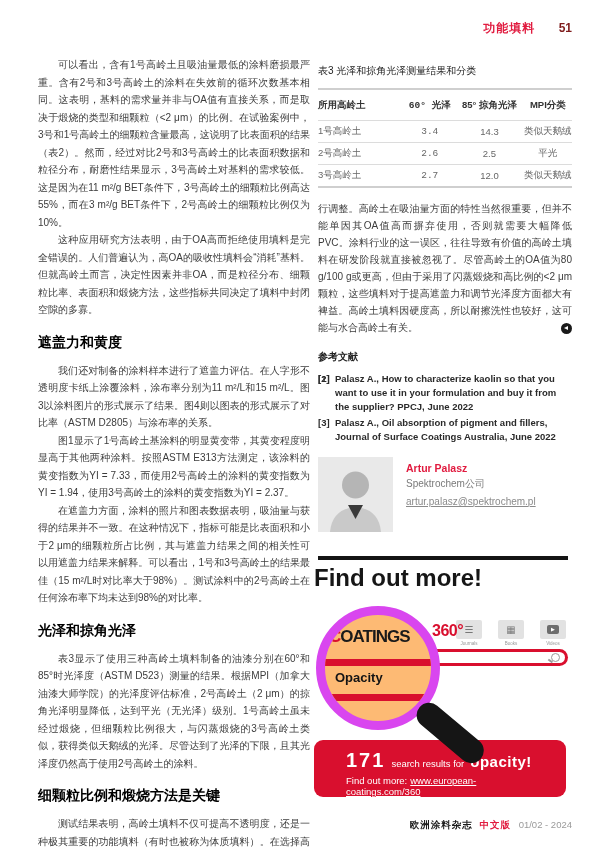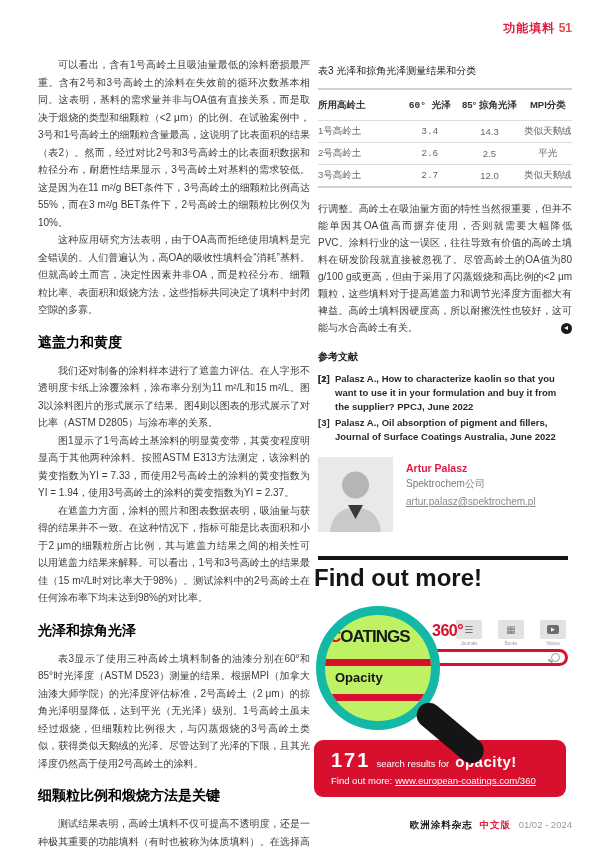--- a/index.html
+++ b/index.html
@@ -5,21 +5,21 @@
   html,body { margin:0; padding:0; }
   body {
     width:600px; height:849px; position:relative; overflow:hidden;
     background:#ffffff;
     font-family:"Liberation Sans","DejaVu Sans",sans-serif;
     -webkit-font-smoothing:antialiased;
   }
   
   .page-header { position:absolute; top:20px; right:28px; font-size:12px; font-weight:bold; }
   .section-label { color:#e11b3f; letter-spacing:1px; }
-  .page-num { color:#ef4444; }
+  .page-num { color:#7f1d1d; margin-left:20px; }
   .page-footer { position:absolute; top:819px; right:28px; font-size:9.5px; }
   .f-journal { font-weight:bold; color:#1c1c1c; letter-spacing:1px; }
   .f-edition { font-weight:bold; color:#e11b3f; margin-left:4px; letter-spacing:1px; }
   .f-issue   { color:#9a9a9a; margin-left:5px; }
 
   
   .col-left  { position:absolute; left:38px;  top:56px; width:272px; }
   .col-right { position:absolute; left:318px; top:64px; width:254px; }
 
   p.body { font-size:10px; line-height:17.5px; color:#3c3c3c; text-align:justify; margin:0; text-indent:2em; }
@@ -60,28 +60,28 @@
   .ad-searchbar { position:absolute; left:52px; right:2px; top:97px; height:17px; background:#d90f2e; border-radius:9px; z-index:1; }
   .ad-search-inner { position:absolute; left:3px; right:3px; top:3px; bottom:3px; background:#fff; border-radius:6px; }
   .mag-icon { position:absolute; right:5px; top:1px; width:7px; height:7px; border:1.6px solid #9a9a9a; border-radius:50%; }
   .mag-icon::after { content:""; position:absolute; left:-4px; top:6px; width:5px; height:1.6px; background:#9a9a9a; transform:rotate(35deg); }
   .ad-nav { position:absolute; top:68px; left:142px; display:flex; gap:16px; z-index:1; }
   .ad-nav-item { width:26px; text-align:center; }
   .ad-nav-box { width:26px; height:19px; background:#e2e2e2; border-radius:2px; display:flex; align-items:center; justify-content:center; color:#777; font-size:10px; line-height:1; }
   .play-glyph { display:inline-flex; width:12px; height:9px; background:#6d6d6d; border-radius:2px; color:#fff; font-size:5px; align-items:center; justify-content:center; }
   .ad-nav-label { font-size:4.5px; color:#999; margin-top:2px; }
   .logo-360 { position:absolute; left:118px; top:70px; font-size:16px; font-weight:bold; color:#d90f2e; z-index:2; letter-spacing:-0.5px; }
-  .lens { position:absolute; left:2px; top:54px; width:106px; height:106px; background:#bef264; border:9px solid #14b8a6; border-radius:50%; overflow:hidden; z-index:3; }
+  .lens { position:absolute; left:2px; top:54px; width:106px; height:106px; background:#fdba74; border:9px solid #d946ef; border-radius:50%; overflow:hidden; z-index:3; }
   .lens-logo { position:absolute; top:13px; left:4px; font-size:17px; font-weight:bold; letter-spacing:-1px; white-space:nowrap; line-height:1; }
   .logo-c { color:#d90f2e; } .logo-main { color:#1a1a1a; }
   .lens-stripe { position:absolute; left:-4px; right:-4px; height:7px; background:#d90f2e; }
   .stripe-top { top:44px; } .stripe-bottom { top:79px; }
   .lens-term { position:absolute; top:55px; left:10px; font-size:13px; font-weight:bold; color:#141414; }
   .handle { position:absolute; left:104px; top:148px; width:80px; height:25px; background:#151515; border-radius:13px; transform:rotate(40deg); transform-origin:8px 12px; z-index:4; }
-  .ad-resultbox { position:absolute; left:0; top:188px; width:252px; height:57px; background:#d90f2e; border-radius:9px; color:#fff; box-sizing:border-box; padding:9px 17px 0; }
+  .ad-resultbox { position:absolute; left:0; top:188px; width:252px; height:57px; background:#d90f2e; border-radius:9px; color:#fff; box-sizing:border-box; padding:9px 32px 0; }
   .result-line1 { display:flex; align-items:baseline; gap:6px; }
   .result-count { font-size:20px; font-weight:bold; letter-spacing:2px; }
   .result-text { font-size:9.5px; }
   .result-term { font-size:15px; font-weight:bold; letter-spacing:0.5px; }
   .result-line2 { font-size:9.5px; margin-top:3px; }
   .cta-url { text-decoration:underline; margin-left:3px; }
 </style>
 </head>
 <body>
 

